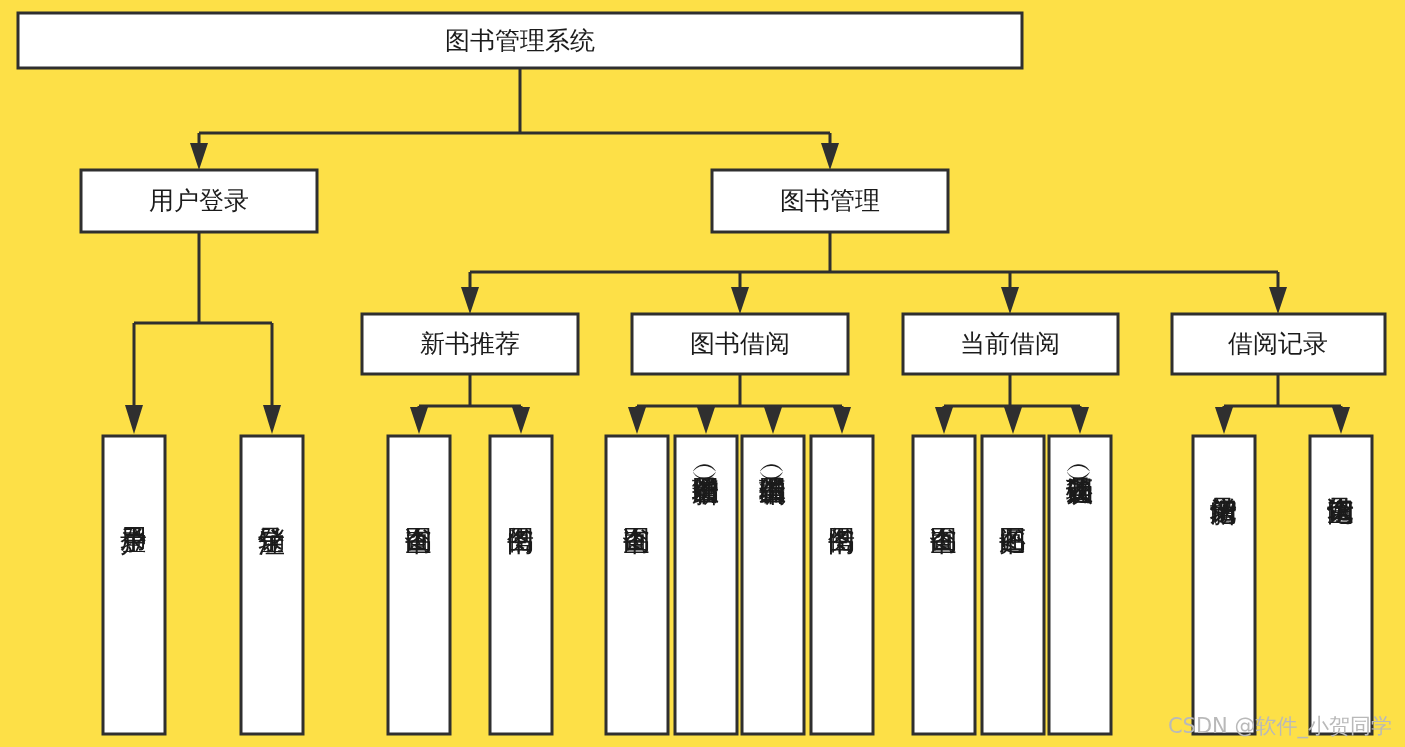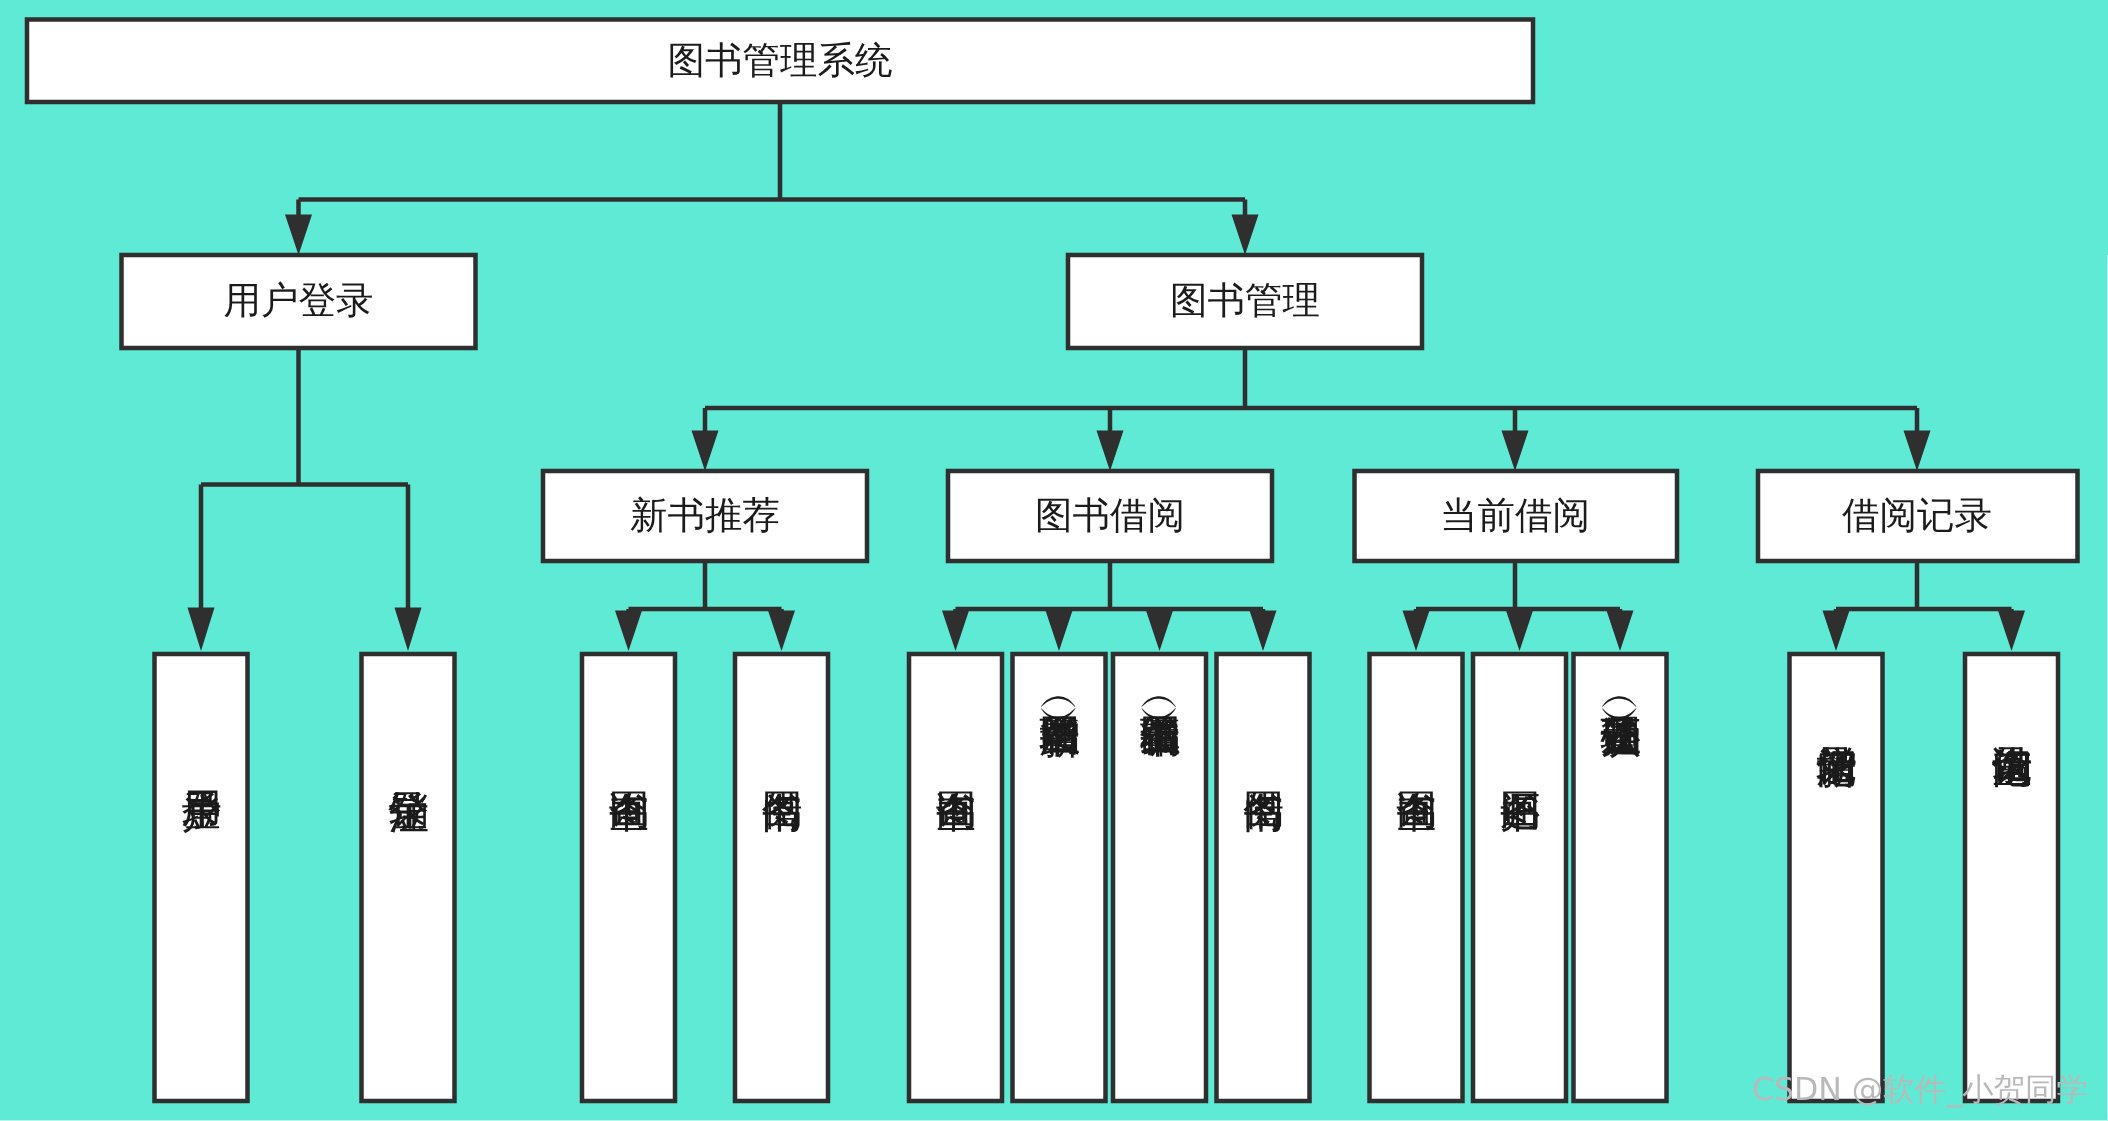--- a/index.html
+++ b/index.html
@@ -8,21 +8,21 @@
     padding: 0;
     background: #ffffff;
   }
   body {
     font-family: "Liberation Sans", "DejaVu Sans", sans-serif;
   }
   #diagram-root {
     position: relative;
     width: 1405px;
     height: 747px;
-    background: #5eead4;
+    background: #fde047;
     overflow: hidden;
   }
   svg#flowchart {
     position: absolute;
     left: 0;
     top: 0;
     width: 1405px;
     height: 747px;
     display: block;
   }

